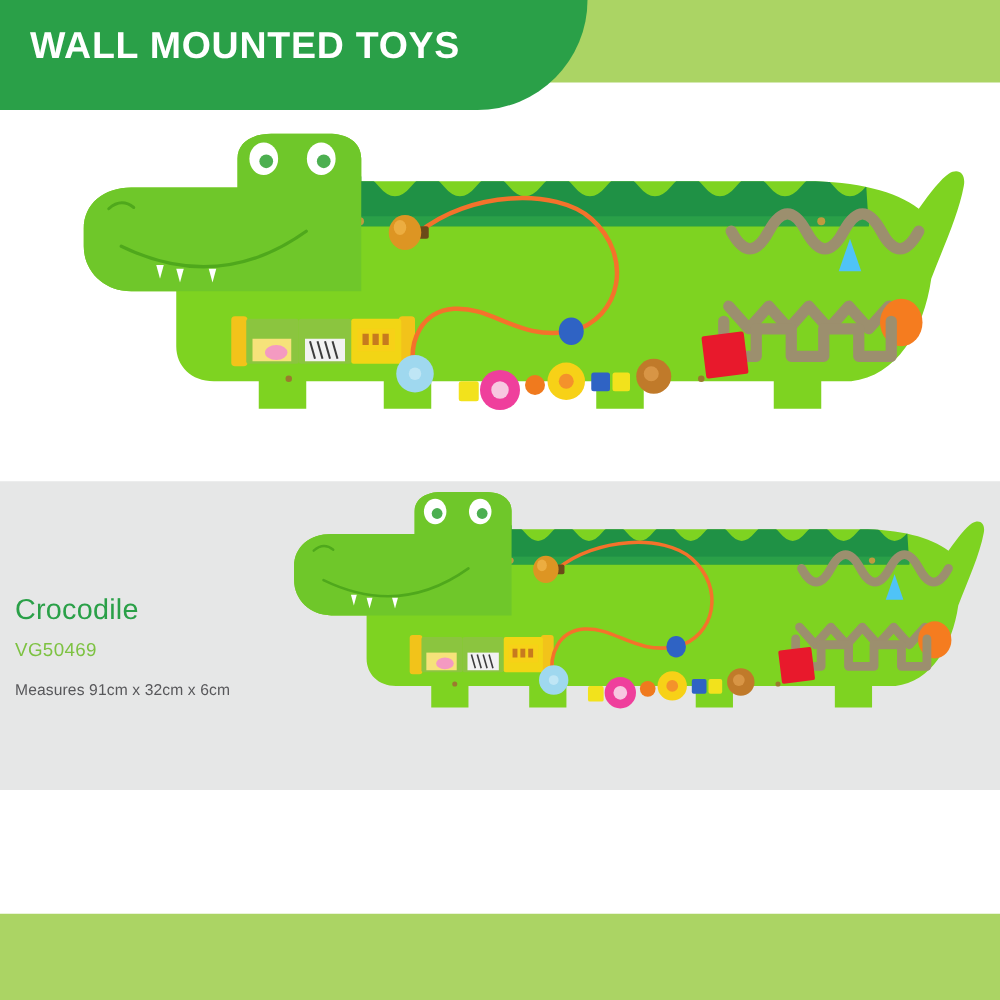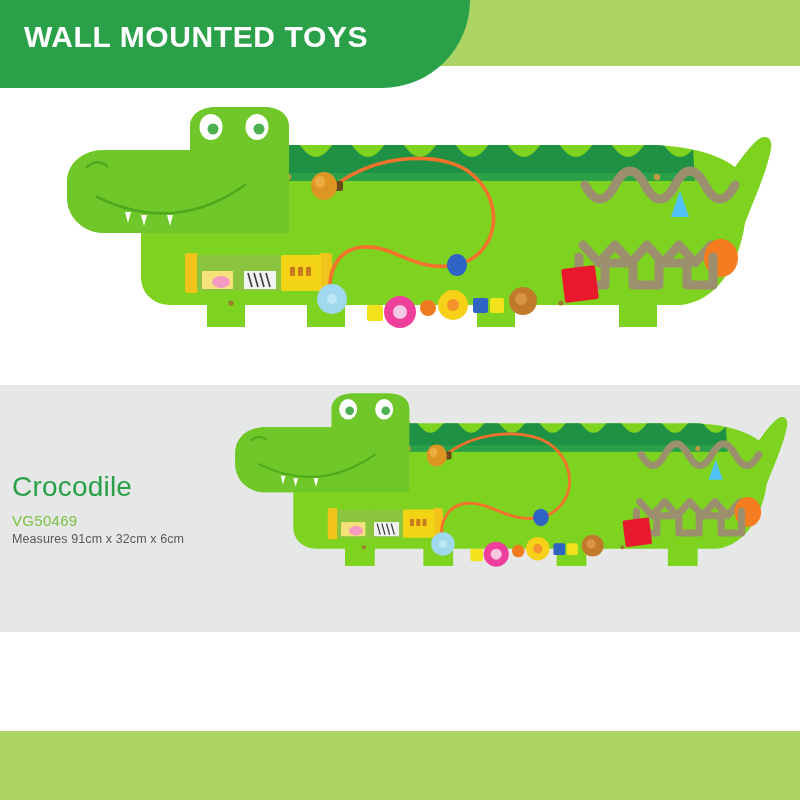--- a/index.html
+++ b/index.html
@@ -35,27 +35,27 @@
   .panel-white-gap{
     position:absolute;left:0;top:632px;width:800px;height:99px;background:#ffffff;
   }
   .footer-band{
     position:absolute;left:0;top:731px;width:800px;height:69px;background:#abd464;
   }
 
   
   .product-info{position:absolute;left:12px;top:474px;width:250px;}
   .product-name{
-    color:#2aa048;font-size:28px;line-height:26px;font-weight:normal;letter-spacing:.2px;
+    color:#2aa048;font-size:23px;line-height:26px;font-weight:normal;letter-spacing:.2px;
   }
   .product-sku{
     color:#7dc242;font-size:15px;line-height:19px;letter-spacing:.3px;margin-top:11px;
   }
   .product-measures{
-    color:#58585b;font-size:12.5px;line-height:17px;letter-spacing:.1px;margin-top:1px;
+    color:#58585b;font-size:12.5px;line-height:17px;letter-spacing:.1px;margin-top:14px;
   }
 
   
   .toy{position:absolute;}
   .toy svg{display:block;}
 </style>
 </head>
 <body>
 
 <div class="page">

